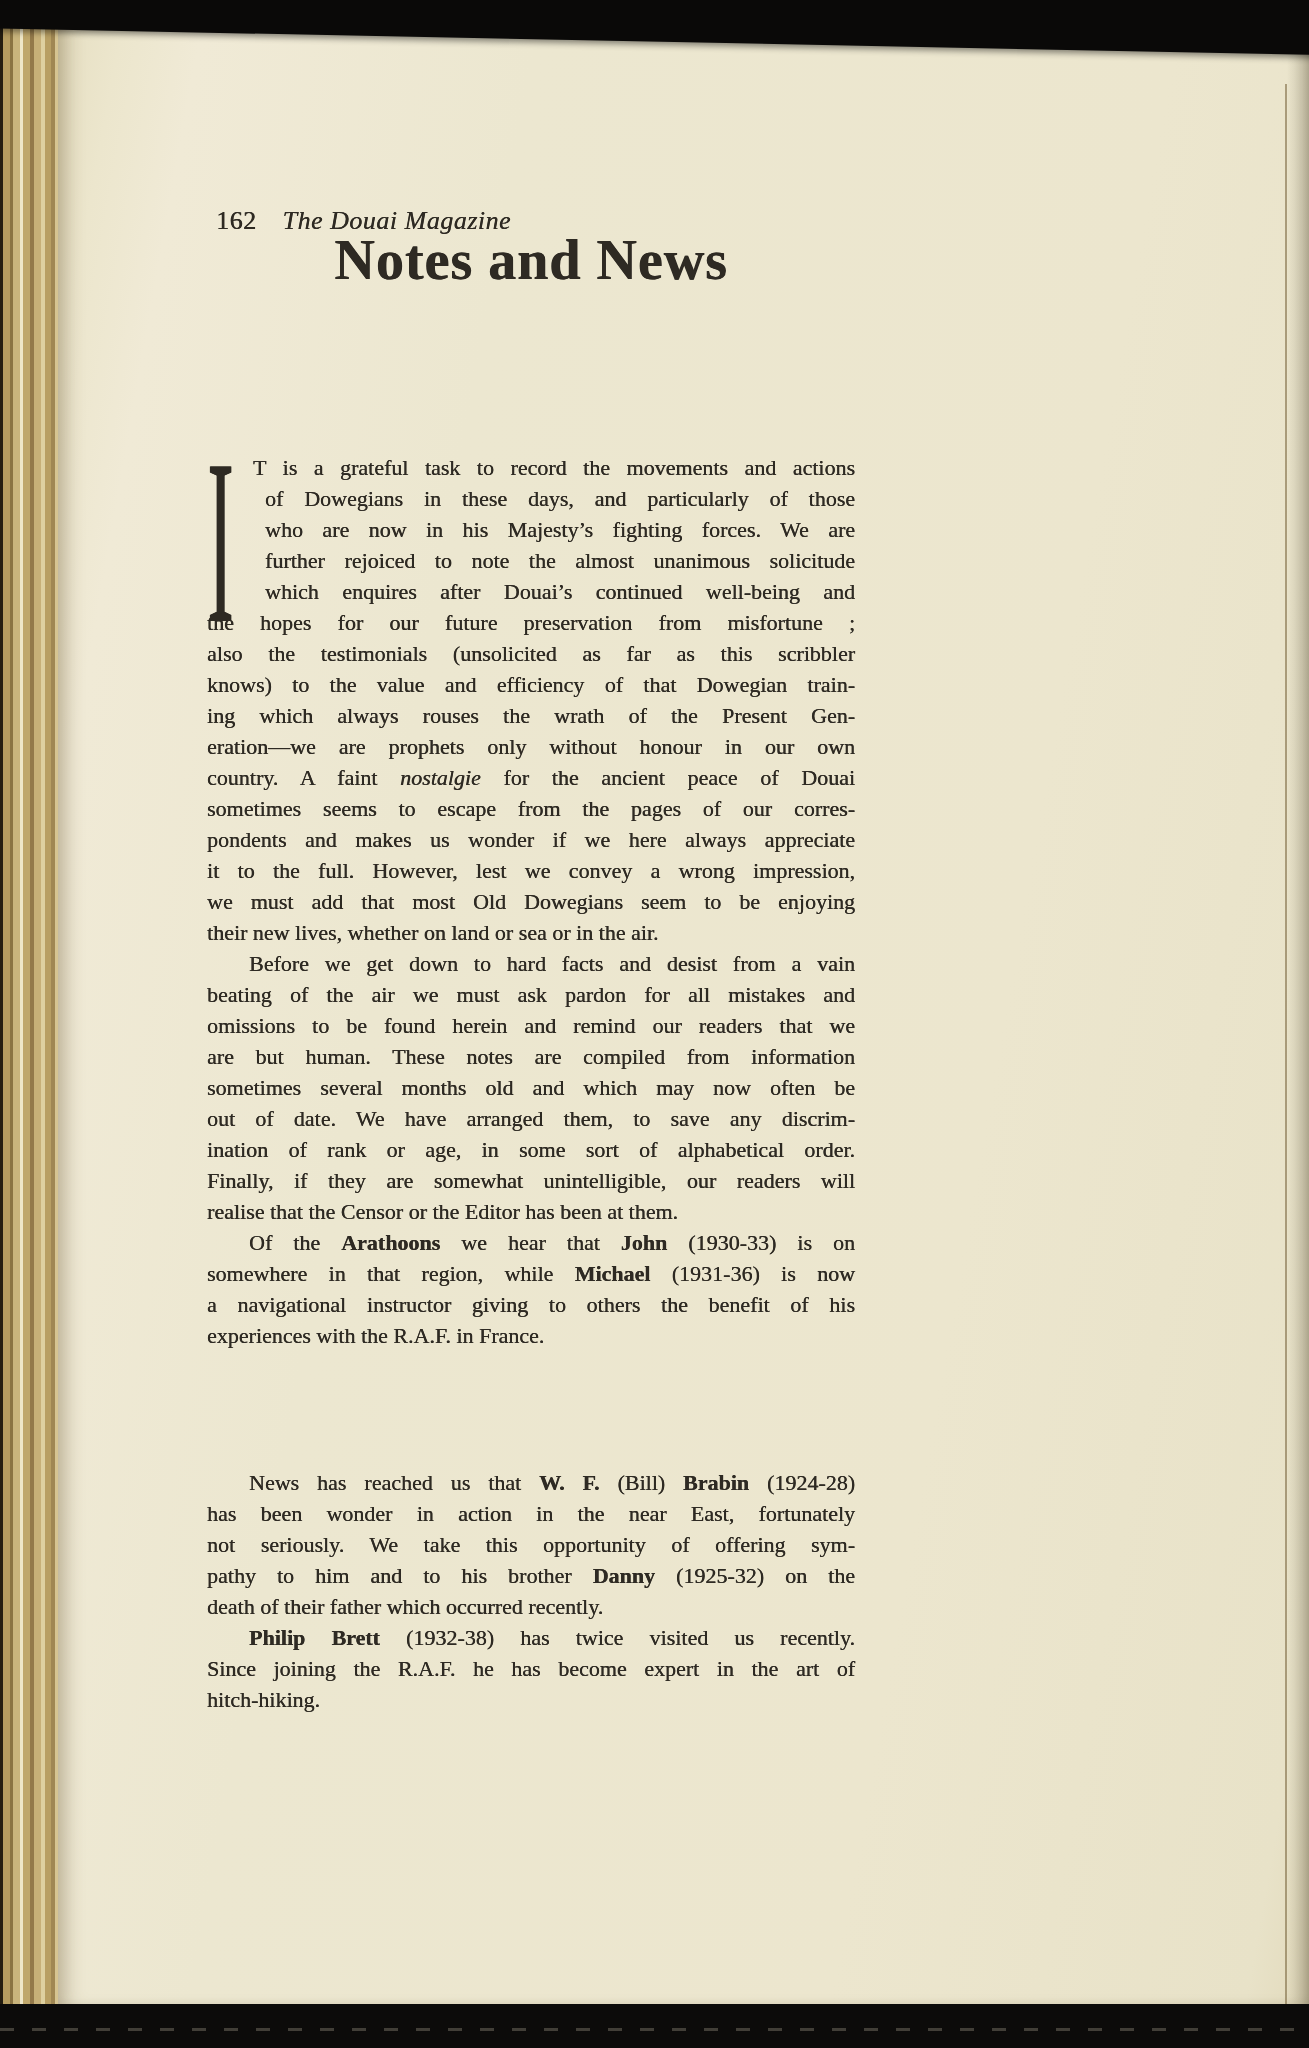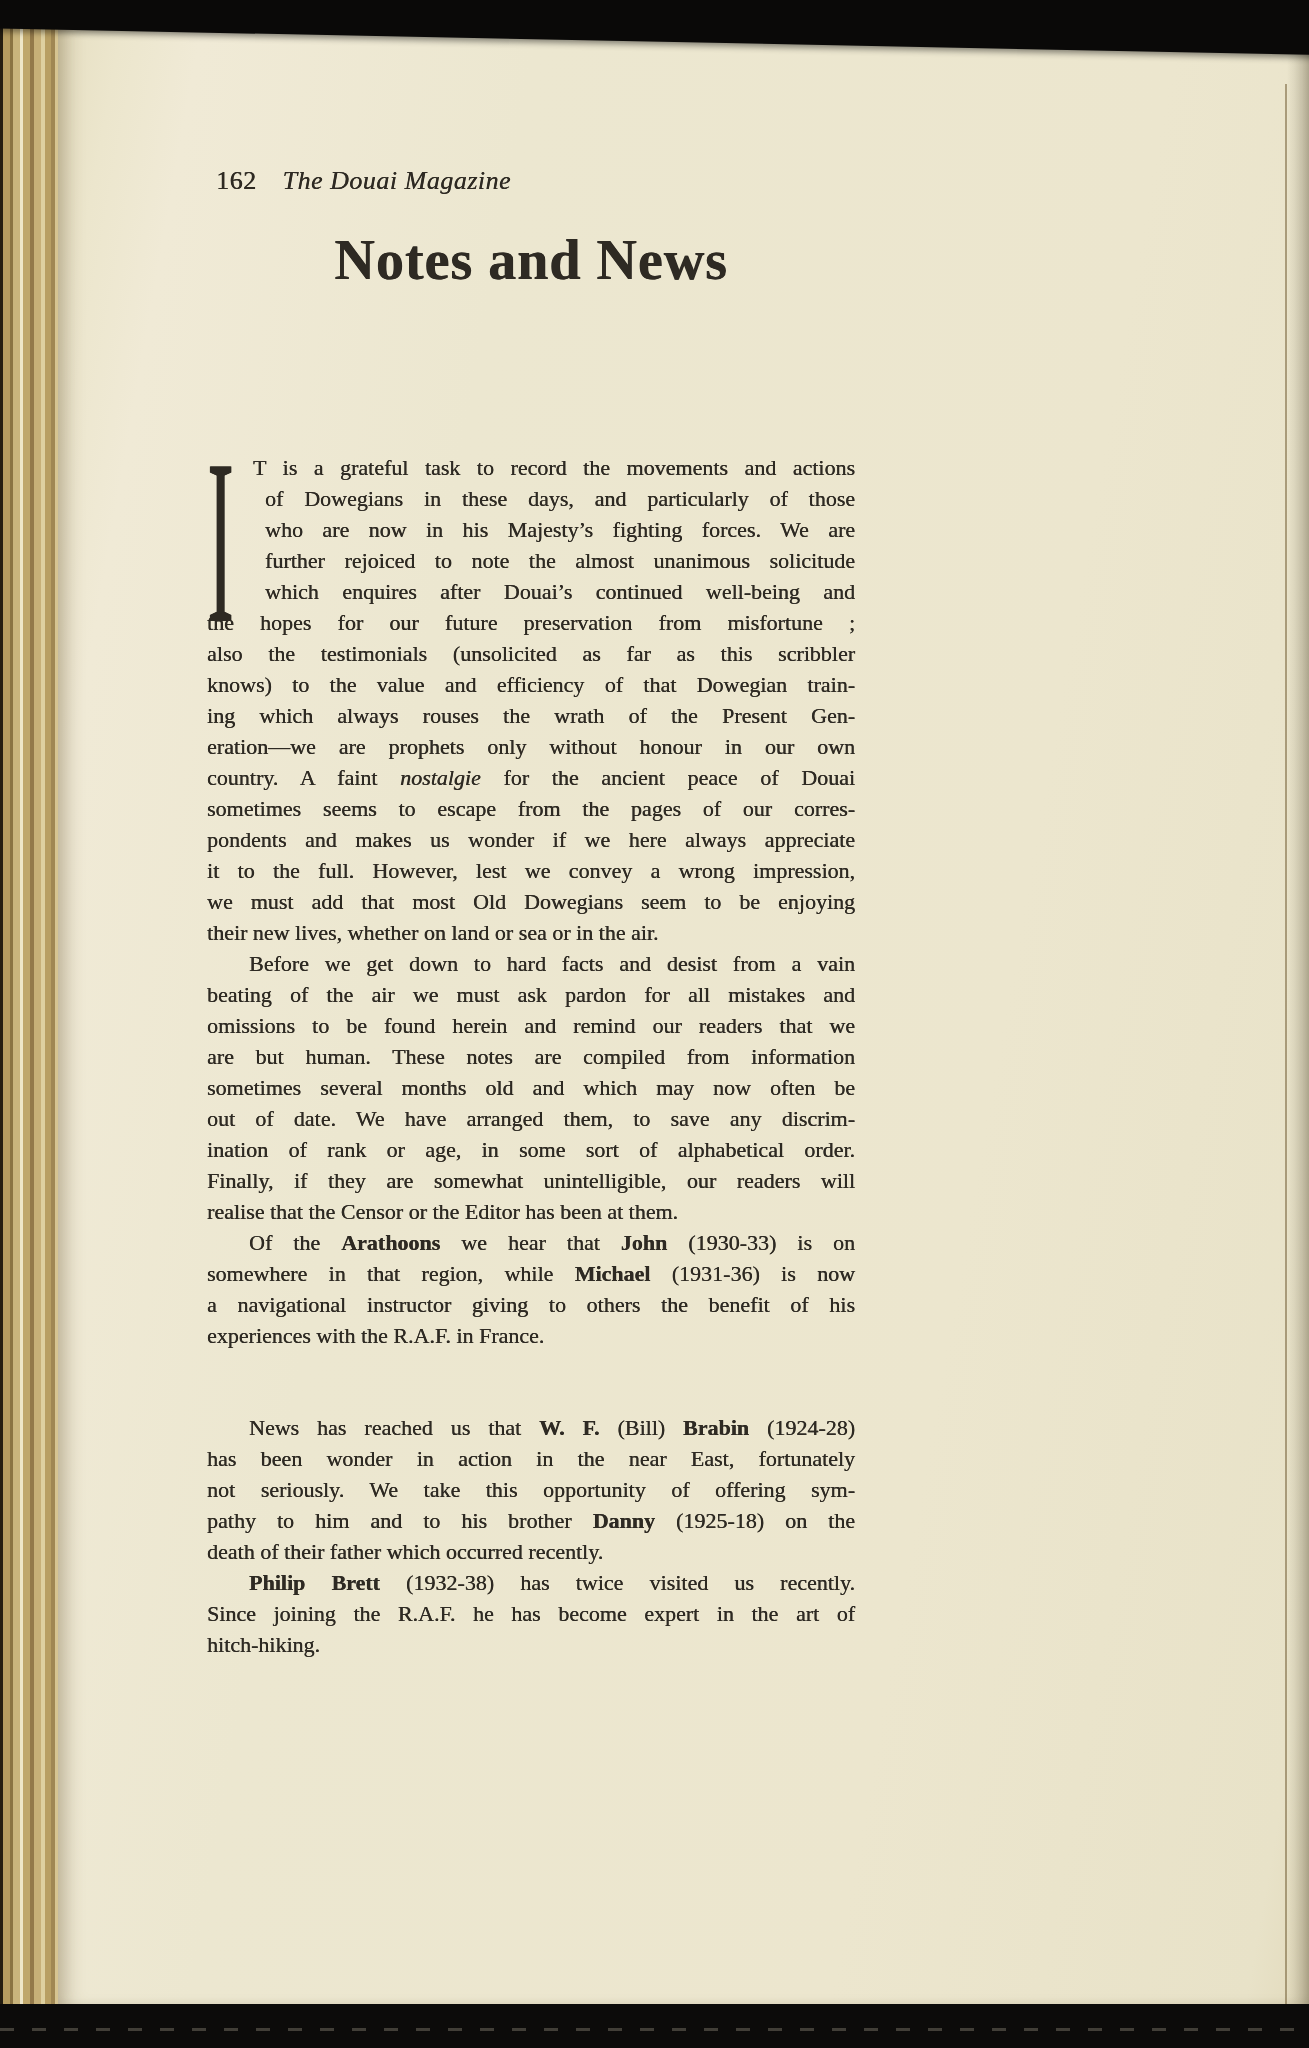--- a/index.html
+++ b/index.html
@@ -55,21 +55,21 @@
     position:absolute;left:0;top:2004px;width:1309px;height:44px;
     background:#0c0b0a;
   }
   #stitching{
     position:absolute;left:0;top:2028px;width:1309px;height:3px;
     background:repeating-linear-gradient(90deg,#6d685c 0 14px, transparent 14px 32px);
     opacity:.55;
   }
   
   #page-header{position:absolute;left:158px;top:142px;width:660px;font-size:26px;letter-spacing:.5px;}
-  #page-number{display:inline-block;font-style:normal;margin-right:26px;text-shadow:.4px 0 0 currentColor;}
+  #page-number{display:inline-block;font-style:normal;margin-right:26px;text-shadow:.4px 0 0 currentColor;margin-top:40px;}
   #running-head{display:inline-block;font-style:italic;text-shadow:.3px 0 0 currentColor;}
   
   #page-title{
     position:absolute;left:149px;top:204px;width:648px;
     text-align:center;font-size:56px;letter-spacing:1px;
     text-shadow:.6px 0 0 currentColor;
     white-space:nowrap;
   }
   
   #body-text{
@@ -139,25 +139,25 @@
           <div class="line"><span>ination of rank or age, in some sort of alphabetical order.</span></div>
           <div class="line"><span>Finally, if they are somewhat unintelligible, our readers will</span></div>
           <div class="line last"><span>realise that the Censor or the Editor has been at them.</span></div>
         </div>
         <div class="para">
           <div class="line first-indent"><span>Of the </span><span class="b">Arathoons</span><span> we hear that </span><span class="b">John</span><span> (1930-33) is on</span></div>
           <div class="line"><span>somewhere in that region, while </span><span class="b">Michael</span><span> (1931-36) is now</span></div>
           <div class="line"><span>a navigational instructor giving to others the benefit of his</span></div>
           <div class="line last"><span>experiences with the R.A.F. in France.</span></div>
         </div>
-        <div class="para" style="margin-top: 61px;">
+        <div class="para" style="margin-top: 116px;">
           <div class="line first-indent"><span>News has reached us that </span><span class="b">W. F.</span><span> (Bill) </span><span class="b">Brabin</span><span> (1924-28)</span></div>
           <div class="line"><span>has been wonder in action in the near East, fortunately</span></div>
           <div class="line"><span>not seriously.  We take this opportunity of offering sym-</span></div>
-          <div class="line"><span>pathy to him and to his brother </span><span class="b">Danny</span><span> (1925-18) on the</span></div>
+          <div class="line"><span>pathy to him and to his brother </span><span class="b">Danny</span><span> (1925-32) on the</span></div>
           <div class="line last"><span>death of their father which occurred recently.</span></div>
         </div>
         <div class="para" style="">
           <div class="line first-indent"><span class="b">Philip Brett</span><span> (1932-38) has twice visited us recently.</span></div>
           <div class="line"><span>Since joining the R.A.F. he has become expert in the art of</span></div>
           <div class="line last"><span>hitch-hiking.</span></div>
         </div>
       </div>
   </div>
 

